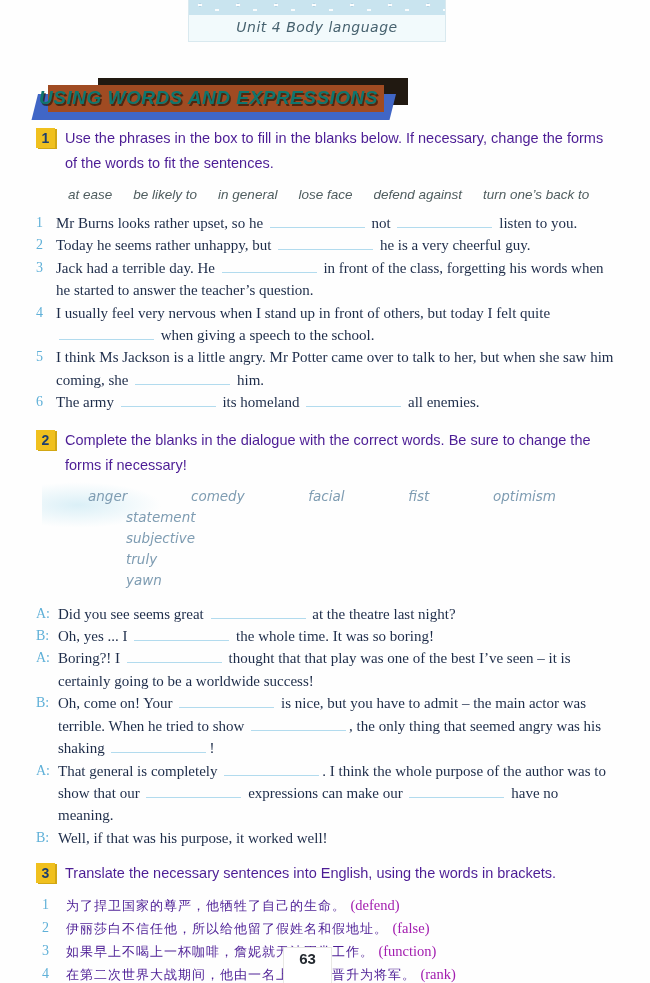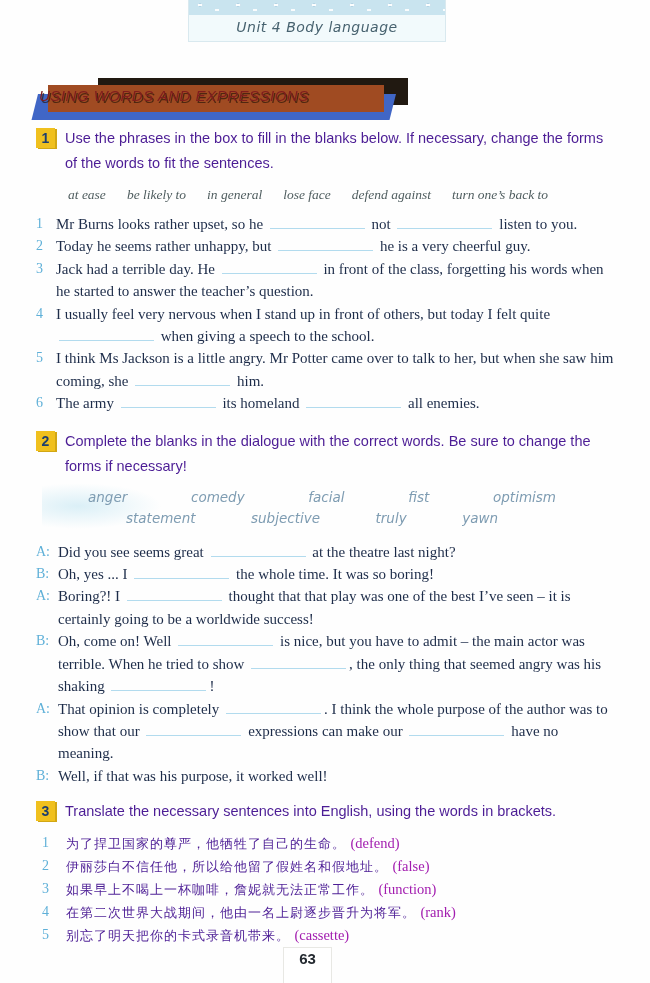--- a/index.html
+++ b/index.html
@@ -28,38 +28,38 @@
   
   .banner{position:absolute;top:77px;left:34px;width:380px;height:48px;}
   .banner-black{position:absolute;left:64px;top:1px;width:310px;height:27px;background:#211911;}
   .banner-brown{position:absolute;left:14px;top:8px;width:336px;height:27px;background:#a04b22;}
   .banner-blue{
     position:absolute;left:4px;top:17px;width:358px;height:26px;background:#4066c6;
     transform:skewX(-14deg);transform-origin:100% 0;
   }
   .banner-text{
     position:absolute;left:5px;top:10px;z-index:3;white-space:nowrap;
-    font-family:"Liberation Sans",sans-serif;font-weight:normal;font-style:italic;
-    font-size:15px;letter-spacing:.5px;color:#7f1d1d;
+    font-family:"Liberation Sans",sans-serif;font-weight:bold;font-style:italic;
+    font-size:19px;letter-spacing:.5px;color:#0f766e;
     text-shadow:1.5px 1.5px 0 rgba(35,20,8,.65);
   }
 
   
   .content{position:absolute;top:126px;left:36px;width:580px;}
   .ex-head{display:flex;gap:10px;align-items:flex-start;}
   .badge{
     flex:none;width:19px;height:20px;margin-top:2px;background:#f0c01e;
     box-shadow:2px 1px 0 #d2a714;
     color:#1d3e6e;font-weight:bold;font-size:14px;line-height:20px;text-align:center;
   }
   .ex-instr{flex:1;font-size:14.5px;line-height:25px;color:#4c1d95;}
 
   .phrase-row{
     margin:11px 0 10px 32px;display:flex;gap:21px;flex-wrap:wrap;
-    font-family:Liberation Serif, serif;font-style:italic;font-size:13.5px;color:#4f5d5f;
+    font-family:Liberation Sans, sans-serif;font-style:italic;font-size:13.5px;color:#4f5d5f;
   }
 
   .serif{font-family:"Liberation Serif","DejaVu Serif",serif;font-size:15px;color:#1d2c49;}
   .item{display:flex;line-height:22.4px;}
   .marker{flex:none;width:20px;color:#5fb0d8;font-family:"Liberation Serif",serif;font-size:14px;}
   .itext{flex:1;}
   .blank{
     display:inline-block;width:95px;height:11px;
     border-bottom:1.5px solid #b2dbee;margin:0 3px;vertical-align:baseline;
   }
@@ -69,21 +69,21 @@
   .word-box{
     margin:8px 0 10px 12px;position:relative;
     font-family:"DejaVu Sans",sans-serif;font-style:italic;font-size:13.5px;color:#7e9cb2;
   }
   .word-box::before{
     content:"";position:absolute;left:-6px;top:-4px;width:120px;height:46px;
     background:radial-gradient(ellipse at 30% 50%, rgba(210,236,245,.8), rgba(210,236,245,0) 70%);
     z-index:0;
   }
   .word-row1{display:flex;justify-content:space-between;padding:0 60px 0 40px;line-height:21px;position:relative;z-index:1;}
-  .word-row2{display:flex;justify-content:space-between;padding:0 118px 0 78px;line-height:21px;position:relative;z-index:1;}
+  .word-row2{display:flex;justify-content:space-between;padding:0 118px 0 78px;line-height:21px;position:relative;z-index:1;flex-direction:column;}
 
   .dialogue{margin-top:12px;}
   .dialogue .marker{width:22px;}
   .ex3{margin-top:12px;}
   .zh-list{margin:8px 0 0 4px;}
   .zh-item{display:flex;line-height:22px;}
   .zh-item .marker{width:24px;padding-left:2px;}
   .zh-text{
     font-family:"DejaVu Sans",sans-serif;font-size:13px;color:#4c1d95;letter-spacing:1px;
   }
@@ -187,25 +187,25 @@
         <div class="item">
           <span class="marker">B:</span>
           <span class="itext"><span>Oh, yes ... I</span> <span class="blank"></span> <span>the whole time. It was so boring!</span></span>
         </div>
         <div class="item">
           <span class="marker">A:</span>
           <span class="itext"><span>Boring?! I</span> <span class="blank"></span> <span>thought that that play was one of the best I’ve seen – it is certainly going to be a worldwide success!</span></span>
         </div>
         <div class="item">
           <span class="marker">B:</span>
-          <span class="itext"><span>Oh, come on! Well</span> <span class="blank"></span> <span>is nice, but you have to admit – the main actor was terrible. When he tried to show</span> <span class="blank"></span><span>, the only thing that seemed angry was his shaking</span> <span class="blank"></span><span>!</span></span>
+          <span class="itext"><span>Oh, come on! Your</span> <span class="blank"></span> <span>is nice, but you have to admit – the main actor was terrible. When he tried to show</span> <span class="blank"></span><span>, the only thing that seemed angry was his shaking</span> <span class="blank"></span><span>!</span></span>
         </div>
         <div class="item">
           <span class="marker">A:</span>
-          <span class="itext"><span>That opinion is completely</span> <span class="blank"></span><span>. I think the whole purpose of the author was to show that our</span> <span class="blank"></span> <span>expressions can make our</span> <span class="blank"></span> <span>have no meaning.</span></span>
+          <span class="itext"><span>That general is completely</span> <span class="blank"></span><span>. I think the whole purpose of the author was to show that our</span> <span class="blank"></span> <span>expressions can make our</span> <span class="blank"></span> <span>have no meaning.</span></span>
         </div>
         <div class="item">
           <span class="marker">B:</span>
           <span class="itext"><span>Well, if that was his purpose, it worked well!</span></span>
         </div>
       </div>
     </div>
 
     <div class="ex3">
       <div class="ex-head">

